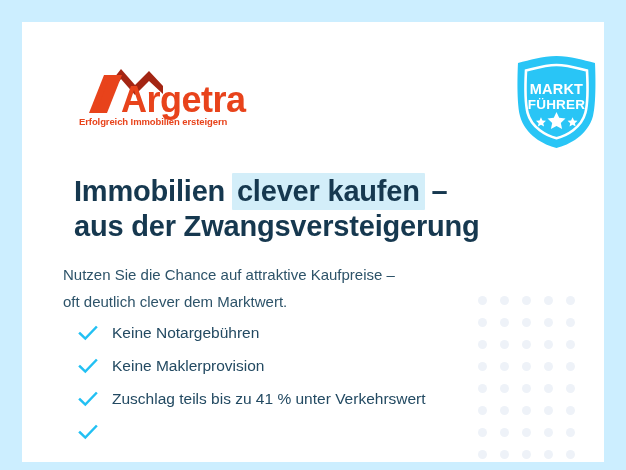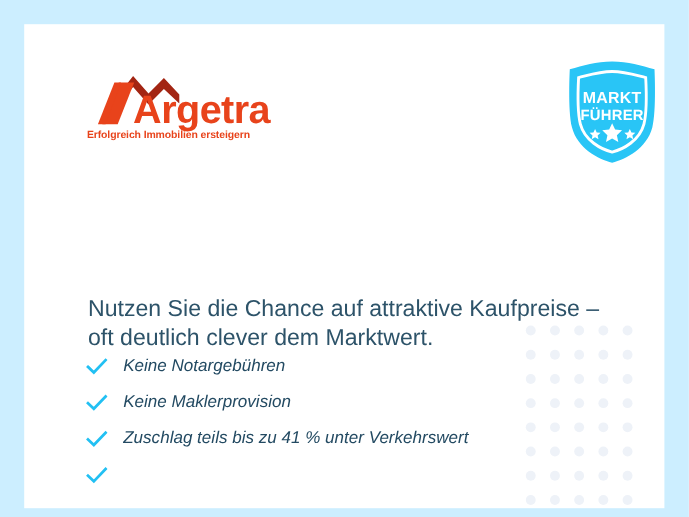--- a/index.html
+++ b/index.html
@@ -97,43 +97,42 @@
     padding: 2px 5px 3px 5px;
     margin: 0 -1px;
     border-radius: 1px;
     box-decoration-break: clone;
     -webkit-box-decoration-break: clone;
   }
 
   
   .subhead {
     position: absolute;
-    left: 58px;
+    left: 41px;
     top: 224px;
     width: 480px;
     color: #2d5369;
-    font-size: 21px;
+    font-size: 15px;
     font-weight: normal;
     line-height: 27px;
   }
   .subhead .line {
     display: block;
     white-space: nowrap;
   }
 
   
   .checklist {
     position: absolute;
     left: 56px;
     top: 296px;
     width: 470px;
     list-style: none;
     margin: 0;
     padding: 0;
-    font-style: italic;
   }
   .checklist li {
     display: flex;
     align-items: center;
     height: 30px;
     margin-bottom: 3px;
   }
   .check-icon {
     flex: 0 0 auto;
     width: 20px;
@@ -225,20 +224,26 @@
         <text x="47.5" y="40" text-anchor="middle" font-family="'Liberation Sans', sans-serif" font-size="14.5" font-weight="bold" fill="#ffffff" letter-spacing="0.2">MARKT</text>
         <text x="47.5" y="55" text-anchor="middle" font-family="'Liberation Sans', sans-serif" font-size="13.5" font-weight="bold" fill="#ffffff" letter-spacing="0.2">FÜHRER</text>
         <g fill="#ffffff">
           <path d="M32 62 l1.9 4.1 4.5 .5 -3.4 3.1 .95 4.4 -3.95 -2.3 -3.95 2.3 .95 -4.4 -3.4 -3.1 4.5 -.5 Z" transform="scale(0.78) translate(9,19)"></path>
           <path d="M47.5 58 l2.7 5.8 6.3 .7 -4.7 4.4 1.3 6.2 -5.6 -3.2 -5.6 3.2 1.3 -6.2 -4.7 -4.4 6.3 -.7 Z"></path>
           <path d="M63 62 l1.9 4.1 4.5 .5 -3.4 3.1 .95 4.4 -3.95 -2.3 -3.95 2.3 .95 -4.4 -3.4 -3.1 4.5 -.5 Z" transform="scale(0.78) translate(18.5,19)"></path>
         </g>
       </svg>
     </div>
 
+    <h1 class="headline">
+      <span class="line">
+        <span>Immobilien </span><span class="hl">clever kaufen</span><span> –</span>
+      </span>
+      <span class="line">aus der Zwangsversteigerung</span>
+    </h1>
 
     <p class="subhead">
       <span class="line">Nutzen Sie die Chance auf attraktive Kaufpreise –</span>
       <span class="line">oft deutlich clever dem Marktwert.</span>
     </p>
 
     <ul class="checklist">
       <li>
         <span class="check-icon">
           <svg width="20" height="20" viewBox="0 0 20 20" xmlns="http://www.w3.org/2000/svg">

